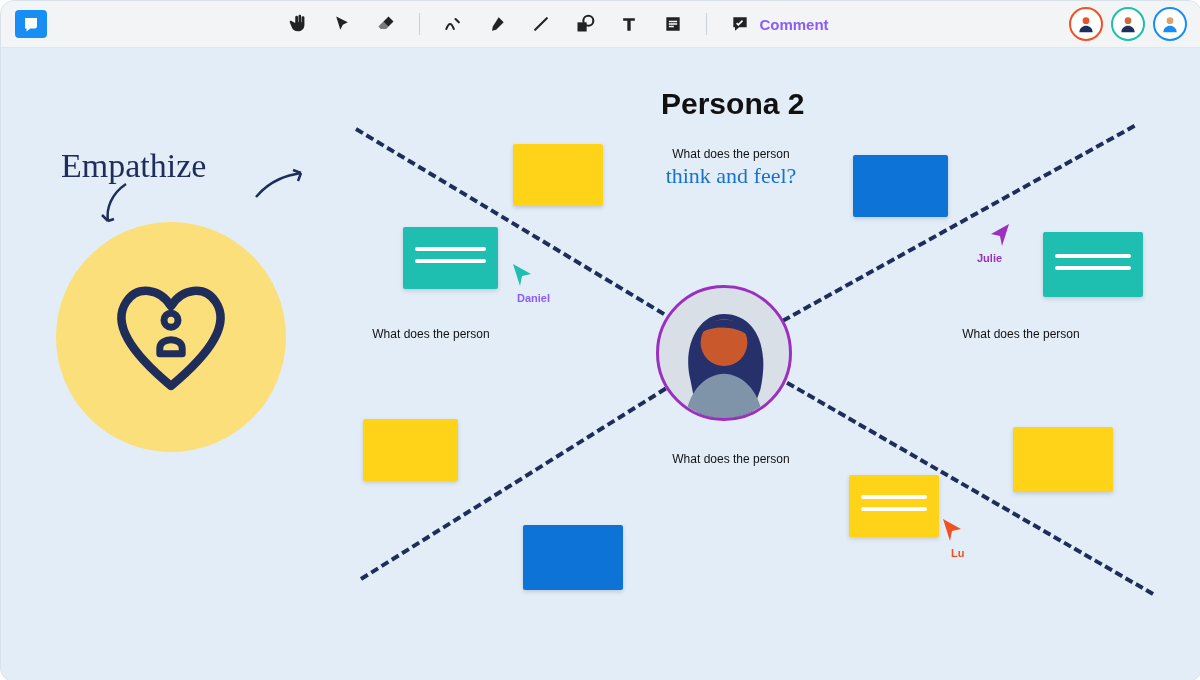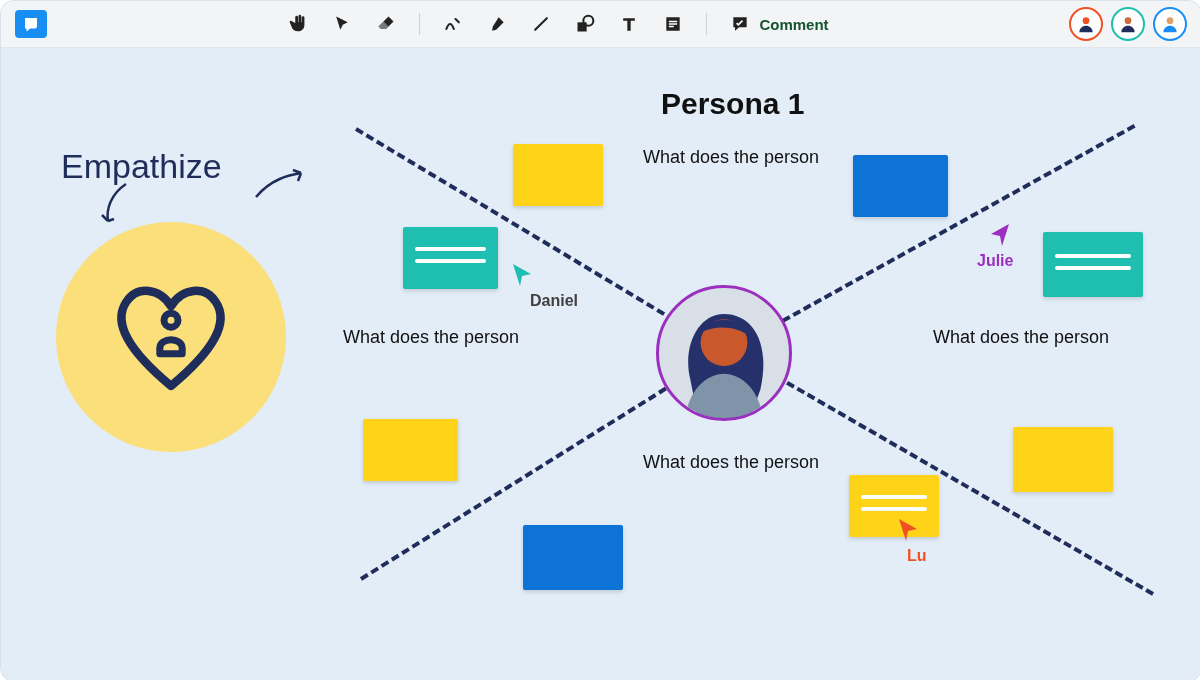--- a/index.html
+++ b/index.html
@@ -14,46 +14,46 @@
     --navy:#1f2d5a;
   }
   html,body{margin:0;padding:0;font-family:"Segoe UI",Arial,sans-serif;background:#fff;}
   #app{width:1200px;height:680px;position:relative;overflow:hidden;border:1px solid #d9e1ea;border-radius:14px;background:var(--bg);}
   
   .toolbar{height:46px;background:var(--toolbar);display:flex;align-items:center;padding:0 14px;border-bottom:1px solid #e0e6ec;}
   .logo{width:32px;height:28px;background:#188ef5;border-radius:4px;display:flex;align-items:center;justify-content:center;}
   .tools{display:flex;align-items:center;gap:22px;margin:0 auto;}
   .tool{width:22px;height:22px;display:flex;align-items:center;justify-content:center;color:#222;}
   .sep{width:1px;height:22px;background:#c9d1da;}
-  .comment{display:flex;align-items:center;gap:8px;font-weight:700;color:#14532d;font-size:15px;}
+  .comment{display:flex;align-items:center;gap:8px;font-weight:700;color:#8b5cf6;font-size:15px;}
   .avatars{display:flex;align-items:center;gap:8px;}
   .av{width:30px;height:30px;border-radius:50%;border:2px solid;display:flex;align-items:center;justify-content:center;background:#fff;}
   .av svg{width:20px;height:20px;}
   
   .canvas{position:absolute;left:0;top:46px;right:0;bottom:0;}
   .title{position:absolute;left:660px;top:40px;font-size:30px;font-weight:800;color:#111;}
-  .empathize{position:absolute;left:60px;top:100px;font-family:Liberation Sans, sans-serif;font-size:34px;color:var(--navy);}
+  .empathize{position:absolute;left:60px;top:100px;font-family:Liberation Serif, serif;font-size:34px;color:var(--navy);}
   .bigcircle{position:absolute;left:55px;top:175px;width:230px;height:230px;border-radius:50%;background:#fadf7a;display:flex;align-items:center;justify-content:center;}
   
   .diag{position:absolute;border-top:4px dashed var(--navy);width:560px;transform-origin:left center;}
   
   .note{position:absolute;border-radius:2px;box-shadow:0 2px 4px rgba(0,0,0,.15);}
   .note.y{background:var(--yellow);}
   .note.b{background:var(--blue);}
   .note.t{background:var(--teal);}
   .tline{position:absolute;left:12px;right:12px;height:4px;background:#fff;border-radius:2px;}
   
   .qlabel{position:absolute;text-align:center;}
-  .qlabel .line1{font-size:18px;color:#111;}
+  .qlabel .line1{font-size:12px;color:#111;}
   .qlabel .line2{font-family:"Brush Script MT","Comic Sans MS",cursive;font-size:22px;color:#1773c9;margin-top:2px;}
   
   .persona{position:absolute;left:655px;top:238px;width:130px;height:130px;border-radius:50%;border:3px solid var(--purple);background:#d8dfe7;overflow:hidden;}
   
   .cursor{position:absolute;}
-  .cursor .name{font-weight:800;font-size:16px;}
+  .cursor .name{font-weight:800;font-size:11px;}
 </style>
 </head>
 <body>
 
 <div id="app">
 
   <div class="toolbar">
     <div class="logo">
       <svg viewBox="0 0 24 24" width="18" height="18">
           <path fill="#fff" d="M4 4h16v11a3 3 0 0 1-3 3H11l-5 4v-4H4z"></path>
@@ -138,21 +138,21 @@
         <svg viewBox="0 0 24 24">
             <circle cx="12" cy="8" r="4" fill="#e0a06a"></circle>
             <path fill="#188ef5" d="M4 22c0-5 4-8 8-8s8 3 8 8z"></path>
           </svg>
       </div>
     </div>
   </div>
 
   <div class="canvas">
 
-    <div class="title">Persona 1</div>
+    <div class="title">Persona 2</div>
 
     <div class="empathize">Empathize</div>
 
     <svg style="position:absolute;left:95px;top:132px" width="40" height="50">
       <path d="M30 5 C 15 15, 10 30, 12 42" fill="none" stroke="#1f2d5a" stroke-width="2.5"></path>
       <path d="M12 42 l-6 -6 M12 42 l6 -2" fill="none" stroke="#1f2d5a" stroke-width="2.5"></path>
     </svg>
     <svg style="position:absolute;left:250px;top:120px" width="60" height="40">
       <path d="M5 30 C 20 12, 38 8, 50 6" fill="none" stroke="#1f2d5a" stroke-width="2.5"></path>
       <path d="M50 6 l-8 -3 M50 6 l-3 8" fill="none" stroke="#1f2d5a" stroke-width="2.5"></path>
@@ -166,20 +166,21 @@
       </svg>
     </div>
 
     <div class="diag" style="left:355px;top:80px;transform:rotate(31deg);width:420px"></div>
     <div class="diag" style="left:740px;top:295px;transform:rotate(-29deg);width:450px"></div>
     <div class="diag" style="left:360px;top:530px;transform:rotate(-32deg);width:420px"></div>
     <div class="diag" style="left:745px;top:310px;transform:rotate(30deg);width:470px"></div>
 
     <div class="qlabel" style="left:630px;top:100px;width:200px">
       <div class="line1">What does the person</div>
+      <div class="line2">think and feel?</div>
     </div>
     <div class="qlabel" style="left:330px;top:280px;width:200px">
       <div class="line1">What does the person</div>
     </div>
     <div class="qlabel" style="left:920px;top:280px;width:200px">
       <div class="line1">What does the person</div>
     </div>
     <div class="qlabel" style="left:630px;top:405px;width:200px">
       <div class="line1">What does the person</div>
     </div>
@@ -208,29 +209,29 @@
         <circle cx="50" cy="42" r="18" fill="#c9592c"></circle>
         <path fill="#26316b" d="M33 34 C 36 22, 64 20, 68 36 C 60 30, 44 28, 33 34z"></path>
         <path fill="#7f94a8" d="M20 100 C 24 74, 40 66, 50 66 C 60 66, 76 74, 80 100z"></path>
       </svg>
     </div>
 
     <div class="cursor" style="left:510px;top:215px">
       <svg width="22" height="26">
           <path fill="#1ebeb0" d="M2 2 L20 12 L11 14 L9 24z"></path>
         </svg>
-      <div class="name" style="color:#404040;margin-left:19px">Daniel</div>
+      <div class="name" style="color:#8b5cf6;margin-left:6px">Daniel</div>
     </div>
     <div class="cursor" style="left:988px;top:175px">
       <svg width="22" height="26">
           <path fill="#9b2fbf" d="M20 2 L2 12 L11 14 L13 24z"></path>
         </svg>
       <div class="name" style="color:#9b2fbf;margin-left:-12px">Julie</div>
     </div>
-    <div class="cursor" style="left:896px;top:470px">
+    <div class="cursor" style="left:940px;top:470px">
       <svg width="22" height="26">
           <path fill="#f05123" d="M2 2 L20 12 L11 14 L9 24z"></path>
         </svg>
       <div class="name" style="color:#f05123;margin-left:10px">Lu</div>
     </div>
 
   </div>
 </div>
 
 </body></html>

